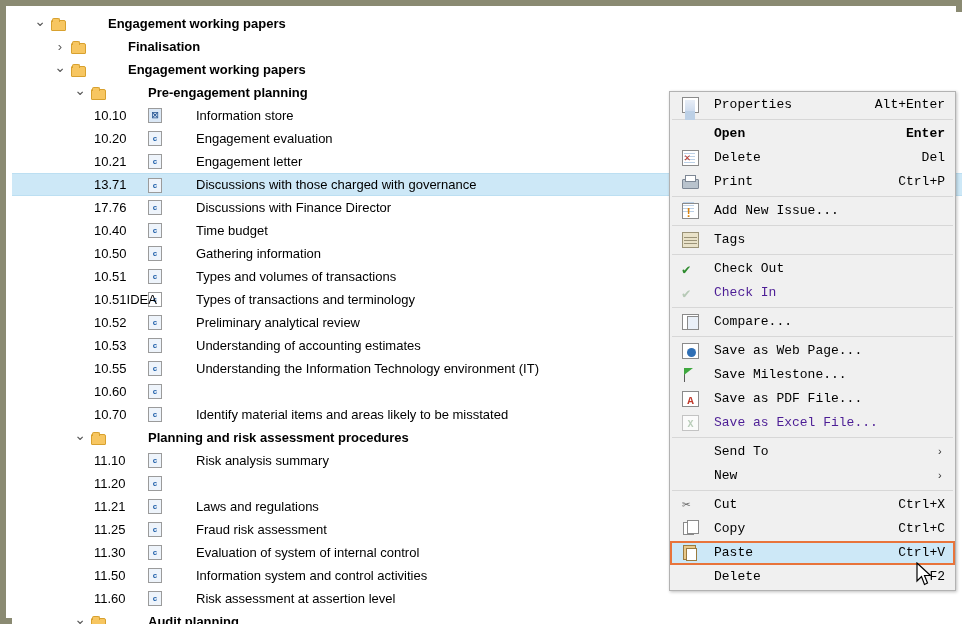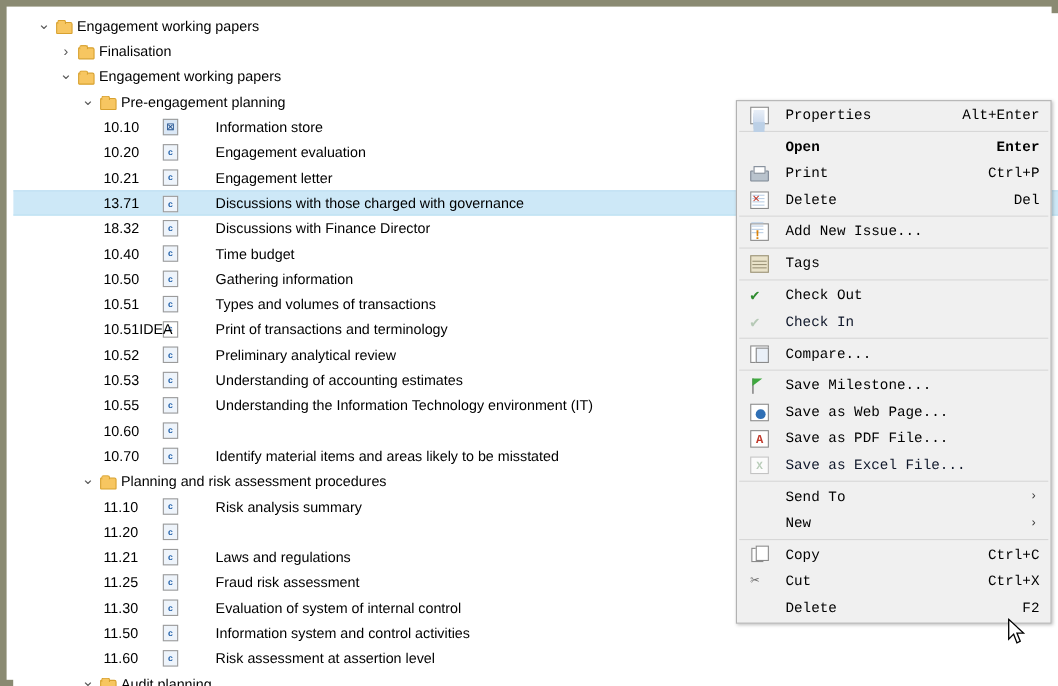--- a/index.html
+++ b/index.html
@@ -96,21 +96,22 @@
   }
   .doc-icon.idea {
     color: #1f5fa9;
     font-size: 7px;
   }
   .doc-icon.store {
     background: #dbe8f6;
     color: #21518f;
   }
   .label-bold {
-    font-weight: normal;
+    font-weight: bold;
+    margin-left: 38px;
   }
   .code {
     position: absolute;
     left: 82px;
   }
   .title {
     position: absolute;
     left: 184px;
   }
   .foldername {
@@ -138,21 +139,21 @@
     white-space: nowrap;
     font-family: Liberation Mono, monospace;
   }
   .mi .accel {
     position: absolute;
     right: 10px;
     top: 0;
     color: #000;
   }
   .mi.disabled, .mi.disabled .accel {
-    color: #0f172a;
+    color: #4c1d95;
   }
   .mi.bold {
     font-weight: bold;
   }
   .mi.highlight {
     background: #cde8f7;
   }
   .mi .arrow {
     position: absolute;
     right: 12px;
@@ -271,42 +272,42 @@
         <span class="code">10.21</span>
         <span class="title">Engagement letter</span>
       </div>
       <div class="row selected">
         <span class="doc-icon blue" style="left: 136px;">c</span>
         <span class="code">13.71</span>
         <span class="title">Discussions with those charged with governance</span>
       </div>
       <div class="row">
         <span class="doc-icon blue" style="left: 136px;">c</span>
-        <span class="code">18.32</span>
+        <span class="code">17.76</span>
         <span class="title">Discussions with Finance Director</span>
       </div>
       <div class="row">
         <span class="doc-icon blue" style="left: 136px;">c</span>
         <span class="code">10.40</span>
         <span class="title">Time budget</span>
       </div>
       <div class="row">
         <span class="doc-icon blue" style="left: 136px;">c</span>
         <span class="code">10.50</span>
         <span class="title">Gathering information</span>
       </div>
       <div class="row">
         <span class="doc-icon blue" style="left: 136px;">c</span>
         <span class="code">10.51</span>
         <span class="title">Types and volumes of transactions</span>
       </div>
       <div class="row">
         <span class="doc-icon idea" style="left: 136px;">c</span>
         <span class="code">10.51IDEA</span>
-        <span class="title">Print of transactions and terminology</span>
+        <span class="title">Types of transactions and terminology</span>
       </div>
       <div class="row">
         <span class="doc-icon blue" style="left: 136px;">c</span>
         <span class="code">10.52</span>
         <span class="title">Preliminary analytical review</span>
       </div>
       <div class="row">
         <span class="doc-icon blue" style="left: 136px;">c</span>
         <span class="code">10.53</span>
         <span class="title">Understanding of accounting estimates</span>
@@ -368,42 +369,43 @@
         <span class="chev" style="left: 60px; font-size: 14px; line-height: 18px;">⌄</span>
         <span class="folder-icon" style="left: 78px;"></span>
         <span class="foldername label-bold" style="left: 98px;">Audit planning</span>
       </div>
     </div>
 
   <div id="ctx">
       <div class="mi"><span class="ico props docbase"></span><span>Properties</span><span class="accel">Alt+Enter</span></div>
       <div class="sep"></div>
       <div class="mi bold"><span>Open</span><span class="accel">Enter</span></div>
+      <div class="mi"><span class="ico del docbase"></span><span>Delete</span><span class="accel">Del</span></div>
       <div class="mi"><span class="ico print"></span><span>Print</span><span class="accel">Ctrl+P</span></div>
-      <div class="mi"><span class="ico del docbase"></span><span>Delete</span><span class="accel">Del</span></div>
       <div class="sep"></div>
       <div class="mi"><span class="ico issue docbase"></span><span>Add New Issue...</span></div>
       <div class="sep"></div>
       <div class="mi"><span class="ico tags"></span><span>Tags</span></div>
       <div class="sep"></div>
       <div class="mi"><span class="ico check"></span><span>Check Out</span></div>
       <div class="mi disabled"><span class="ico checkin"></span><span>Check In</span></div>
       <div class="sep"></div>
       <div class="mi"><span class="ico cmp"></span><span>Compare...</span></div>
       <div class="sep"></div>
+      <div class="mi"><span class="ico web"></span><span>Save as Web Page...</span></div>
       <div class="mi"><span class="ico flag"></span><span>Save Milestone...</span></div>
-      <div class="mi"><span class="ico web"></span><span>Save as Web Page...</span></div>
       <div class="mi"><span class="ico pdf"></span><span>Save as PDF File...</span></div>
       <div class="mi disabled"><span class="ico xls"></span><span>Save as Excel File...</span></div>
       <div class="sep"></div>
       <div class="mi"><span>Send To</span><span class="arrow">›</span></div>
       <div class="mi"><span>New</span><span class="arrow">›</span></div>
       <div class="sep"></div>
+      <div class="mi"><span class="ico cut"></span><span>Cut</span><span class="accel">Ctrl+X</span></div>
       <div class="mi"><span class="ico copy"></span><span>Copy</span><span class="accel">Ctrl+C</span></div>
-      <div class="mi"><span class="ico cut"></span><span>Cut</span><span class="accel">Ctrl+X</span></div>
+      <div class="mi highlight" style="position: relative;"><span class="ico paste"></span><span>Paste</span><span class="accel">Ctrl+V</span><span id="paste-highlight-box"></span></div>
       <div class="mi"><span>Delete</span><span class="accel">F2</span></div>
     </div>
 
   <div id="cursor">
     <svg width="18" height="26" viewBox="0 0 18 26">
       <path d="M1,1 L1,19 L5.5,14.5 L8.5,22.5 L11.5,21 L8.5,13.5 L14.5,13.5 Z" fill="#ffffff" stroke="#000000" stroke-width="1.2"></path>
     </svg>
   </div>
 
 </div>

